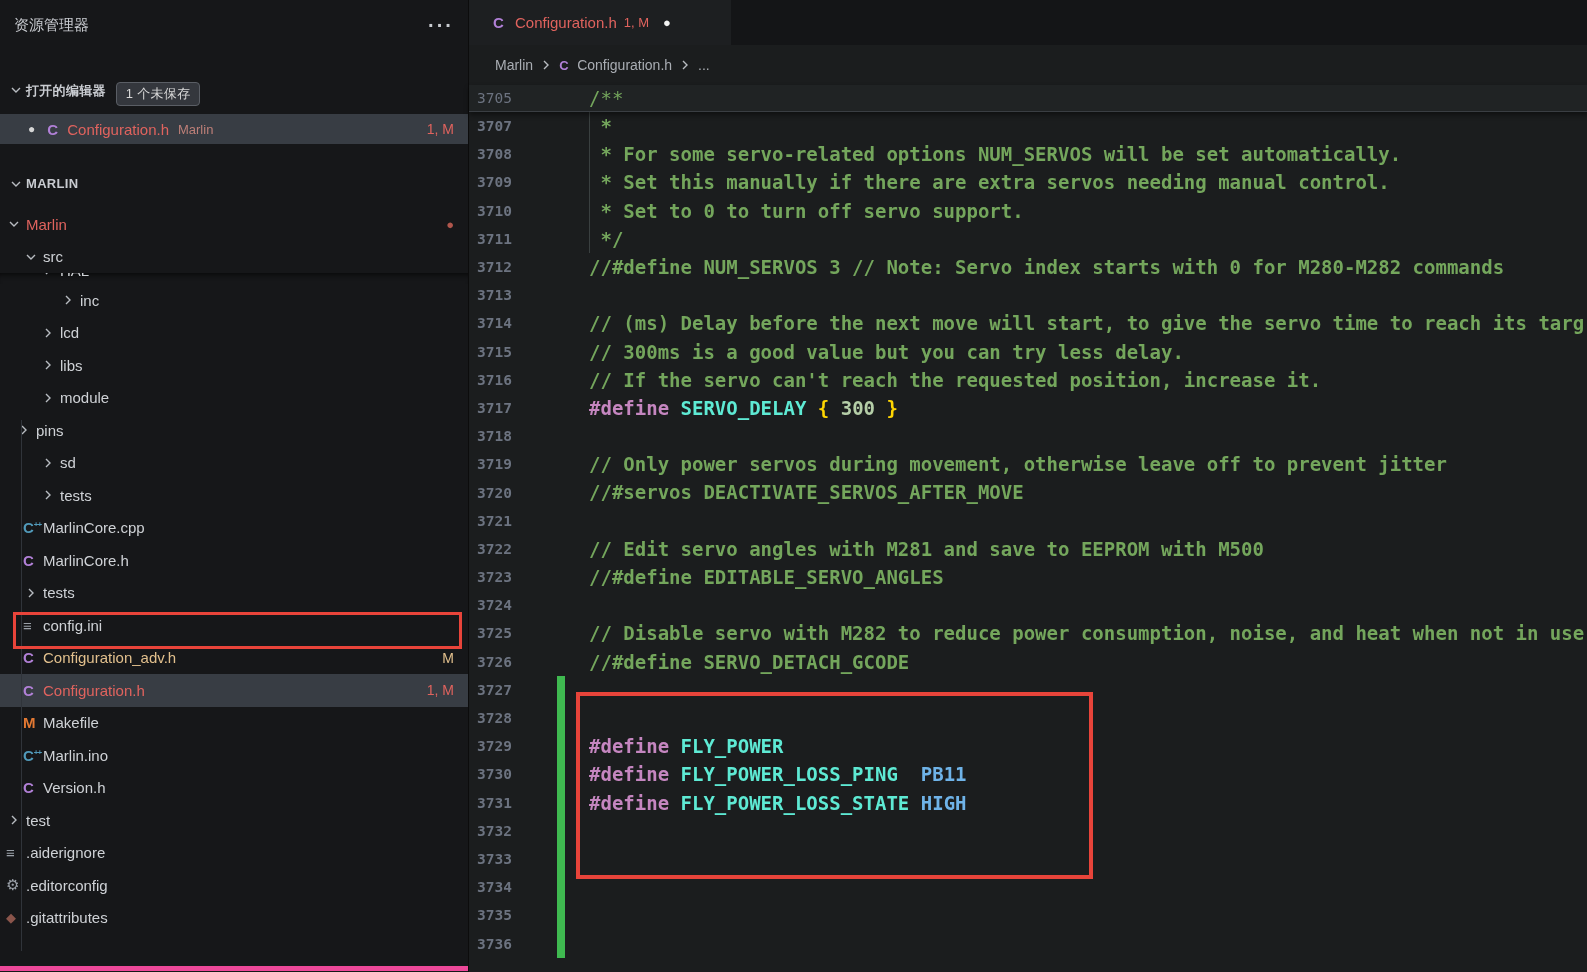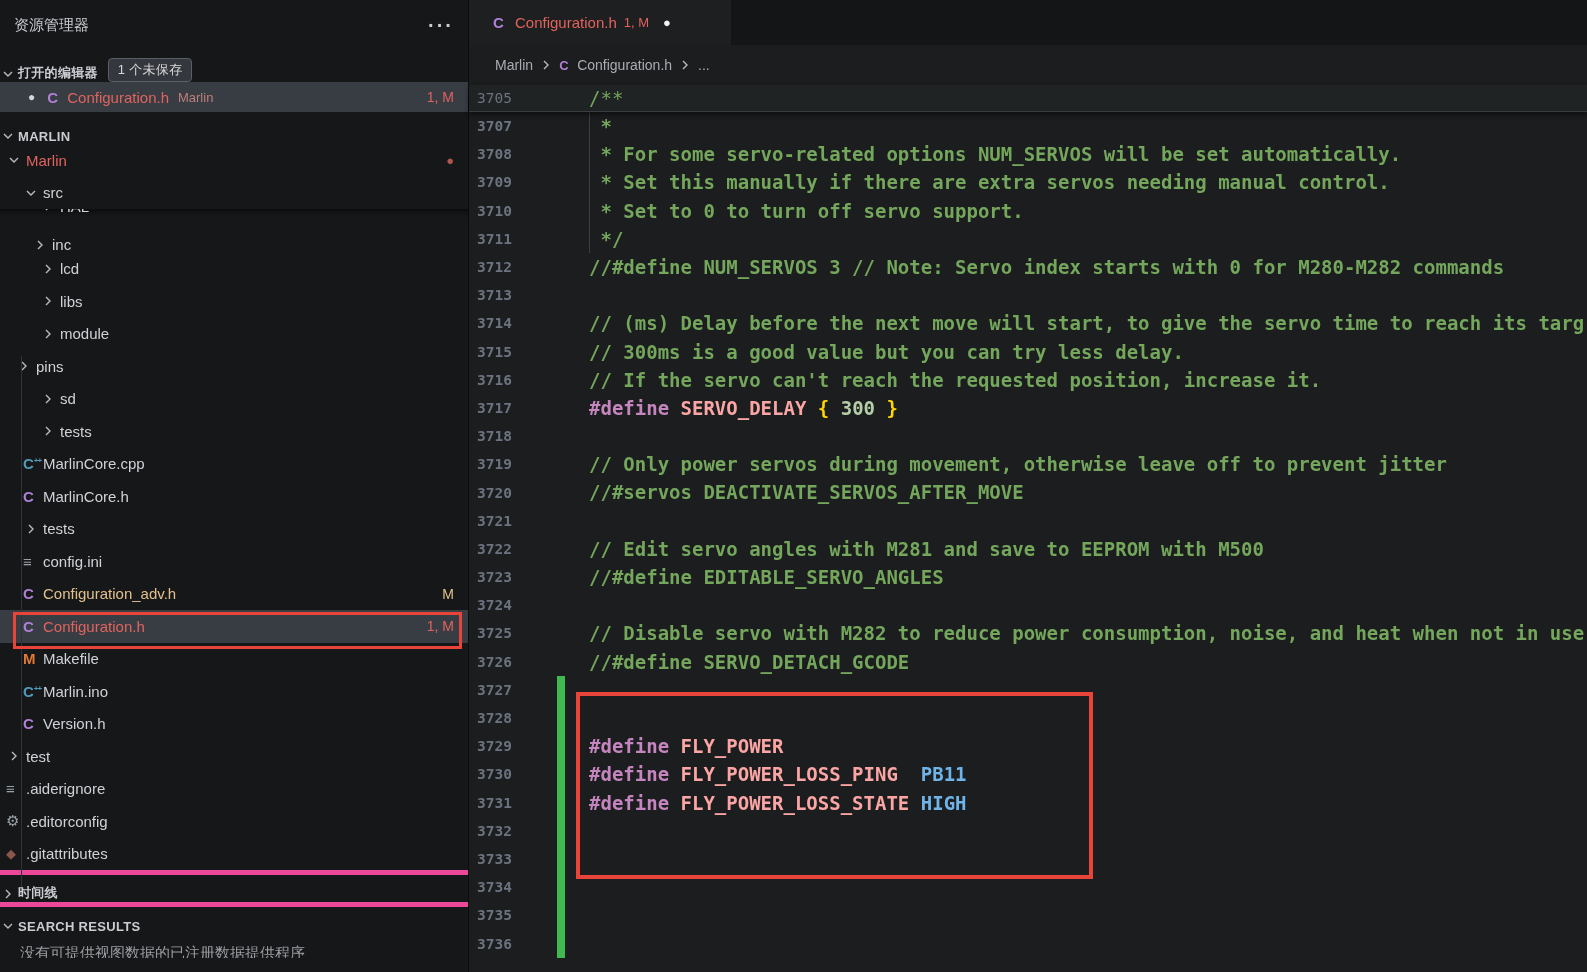--- a/index.html
+++ b/index.html
@@ -8,22 +8,22 @@
   #stage { position:relative; width:1587px; height:972px; }
 
   
   .sidebar { position:absolute; left:0; top:0; width:468px; height:972px;
              background:#161719; overflow:hidden; }
   .side-title { height:50px; display:flex; align-items:center; padding:16px 14px;
                 font-size:15px; color:#c9ccd1; }
   .side-title .spacer { flex:1; }
   .more-dots { font-size:20px; font-weight:bold; color:#c9ccd1; letter-spacing:2px; cursor:pointer; }
 
-  .sect-head { height:32px; display:flex; align-items:flex-end; padding-left:0;
-               font-size:13px; font-weight:bold; color:#c9ccd1; letter-spacing:.3px; }
+  .sect-head { height:32px; display:flex; align-items:flex-start; padding-left:8px;
+               font-size:13px; font-weight:bold; color:#c9ccd1; letter-spacing:.3px;margin-top:32px; }
   .sect-head .chev { width:18px; height:16px; flex:0 0 18px; }
   .badge { margin-left:10px; padding:2px 9px; font-size:13px; font-weight:normal;
            color:#d8d8d8; background:#34373d; border:1px solid #5a5e65; border-radius:4px; }
 
   .oe-item { height:30px; display:flex; align-items:center; background:#383d44;
              padding-left:28px; font-size:15px; }
   .dirty-dot { color:#d6d6d6; font-size:12px; margin-right:12px; }
   .fi { display:inline-block; width:20px; font-weight:bold; font-size:15px; text-align:left; }
   .ic-c   { color:#B180D7; }
   .ic-cpp { color:#519ABA; }
@@ -77,21 +77,21 @@
                  box-shadow:0 3px 5px rgba(0,0,0,.45); z-index:10;
                  display:flex; align-items:center; }
   .code-area { position:absolute; left:0; top:112px; width:1119px; height:860px; overflow:hidden; }
   .code-row { height:28.2px; display:flex; align-items:center;font-weight:bold; }
   .ln { flex:0 0 43px; text-align:right; font-family:"DejaVu Sans Mono", monospace;
         font-size:14.5px; color:#6c7380; }
   .gut { flex:0 0 77px; position:relative; height:100%; }
   .code-row.add .gut::before { content:""; position:absolute; left:45px; top:0;
         width:8px; height:100%; background:#3FB950; }
   .ctxt { white-space:pre; line-height:28.2px; color:#d4d4d4; }
-  .tok-c { color:#74A65C; } .tok-m { color:#C586C0; } .tok-i { color:#fca5a5; }
+  .tok-c { color:#74A65C; } .tok-m { color:#C586C0; } .tok-i { color:#5eead4; }
   .tok-v { color:#6FB3E8; } .tok-n { color:#B5CEA8; } .tok-b { color:#FFD602; }
   .tok-p { color:#d4d4d4; }
   .indent-guide { position:absolute; left:120px; top:0; width:1px; height:141px; background:#3a4040; }
 </style>
 </head>
 <body>
 
 <div id="stage">
 
   <div class="sidebar">
@@ -149,21 +149,21 @@
         </div>
         <div class="clip-row">
           <div class="tree-row" style="padding-left: 40px;">
             <span class="chev"><svg width="16" height="16" viewBox="0 0 16 16">
                 <path d="M6 4l4 4-4 4" fill="none" stroke="#b8bcc1" stroke-width="1.4"></path>
               </svg></span>
             <span>HAL</span>
             <span class="row-spacer"></span>
           </div>
         </div>
-        <div class="tree-row" style="padding-left: 32px; align-items: flex-end;">
+        <div class="tree-row" style="padding-left: 60px;">
           <span class="chev"><svg width="16" height="16" viewBox="0 0 16 16">
               <path d="M6 4l4 4-4 4" fill="none" stroke="#b8bcc1" stroke-width="1.4"></path>
             </svg></span>
           <span>inc</span>
           <span class="row-spacer"></span>
         </div>
         <div class="tree-row" style="padding-left: 40px;">
           <span class="chev"><svg width="16" height="16" viewBox="0 0 16 16">
               <path d="M6 4l4 4-4 4" fill="none" stroke="#b8bcc1" stroke-width="1.4"></path>
             </svg></span>

